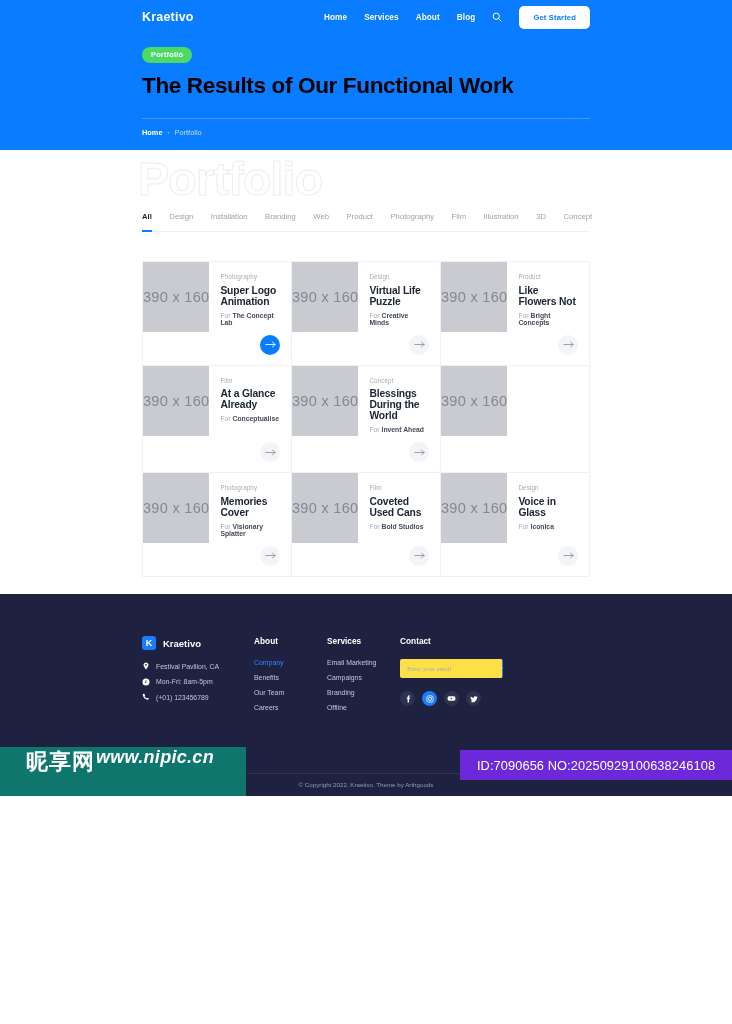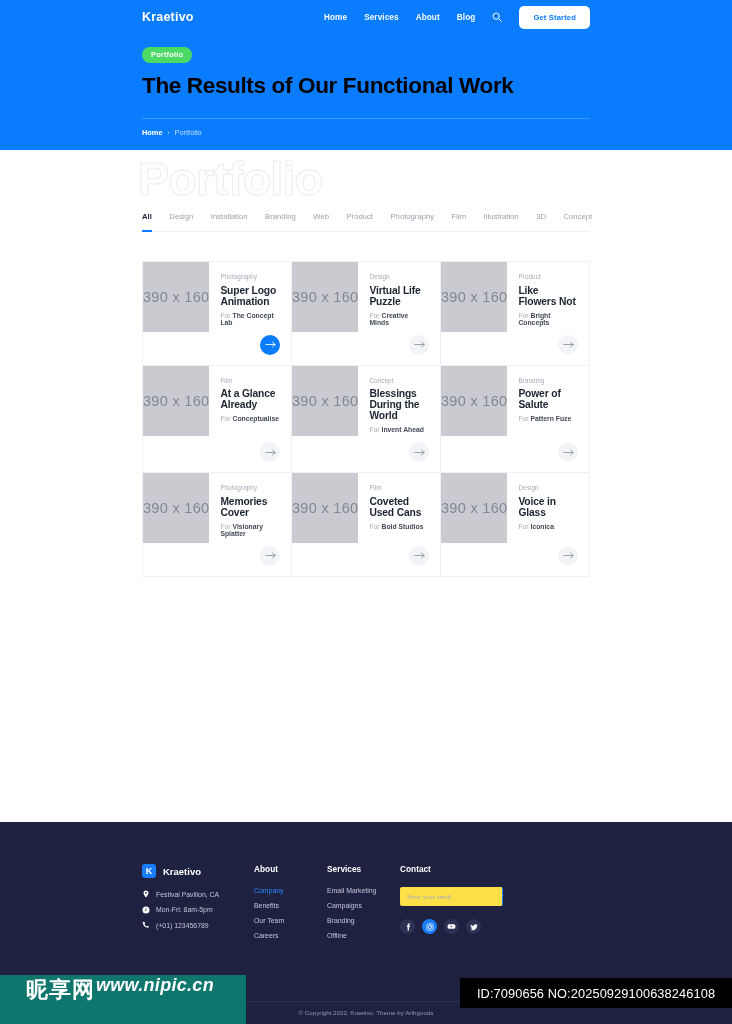--- a/index.html
+++ b/index.html
@@ -2,21 +2,21 @@
 <html><head>
 <meta charset="utf-8">
 <style>
   * { box-sizing: border-box; margin: 0; padding: 0; }
   html, body {
     width: 732px; height: 1024px;
     font-family: "Liberation Sans", sans-serif;
     background: #ffffff;
     overflow: hidden;
   }
-  .page { position: relative; width: 732px; height: 1024px; }
+  .page { position: relative; width: 732px; height: 796px; }
 
   
   .hero {
     background: #0a7cff;
     height: 150px;
     padding: 0;
     position: relative;
   }
   .navbar {
     display: flex; align-items: center;
@@ -300,21 +300,21 @@
     font-family: "DejaVu Sans", sans-serif;
   }
   .wm-url {
     color: #ffffff; font-size: 18px; font-weight: 700; font-style: italic;
     letter-spacing: .3px;
   }
   .wm-id {
     position: absolute;
     right: 0; bottom: 16px;
     width: 272px; height: 30px;
-    background: #000000;
+    background: #6d28d9;
     color: #ffffff;
     font-size: 12.8px;
     display: flex; align-items: center; justify-content: center;
     letter-spacing: .1px;
   }
 </style>
 </head>
 <body>
 
 <div class="page">
@@ -440,33 +440,20 @@
                 <svg width="11" height="7" viewBox="0 0 14 8" fill="none" stroke="#8d949e" stroke-width="1.1">
                   <line x1="1" y1="4" x2="13" y2="4" stroke-linecap="round"></line>
                   <polyline points="9.5,1 13,4 9.5,7" stroke-linecap="round" stroke-linejoin="round"></polyline>
                 </svg>
               </span>
             </div>
           </div>
         </div>
         <div class="card">
           <div class="card-thumb">390 x 160</div>
-          <div class="card-body">
-            <div class="card-cat">Branding</div>
-            <div class="card-title">Power of Salute</div>
-            <div class="card-for"><span>For</span> <b>Pattern Fuze</b></div>
-            <div class="card-arrow-row">
-              <span class="arrow-btn">
-                <svg width="11" height="7" viewBox="0 0 14 8" fill="none" stroke="#8d949e" stroke-width="1.1">
-                  <line x1="1" y1="4" x2="13" y2="4" stroke-linecap="round"></line>
-                  <polyline points="9.5,1 13,4 9.5,7" stroke-linecap="round" stroke-linejoin="round"></polyline>
-                </svg>
-              </span>
-            </div>
-          </div>
         </div>
         <div class="card">
           <div class="card-thumb">390 x 160</div>
           <div class="card-body">
             <div class="card-cat">Photography</div>
             <div class="card-title">Memories Cover</div>
             <div class="card-for"><span>For</span> <b>Visionary Splatter</b></div>
             <div class="card-arrow-row">
               <span class="arrow-btn">
                 <svg width="11" height="7" viewBox="0 0 14 8" fill="none" stroke="#8d949e" stroke-width="1.1">

